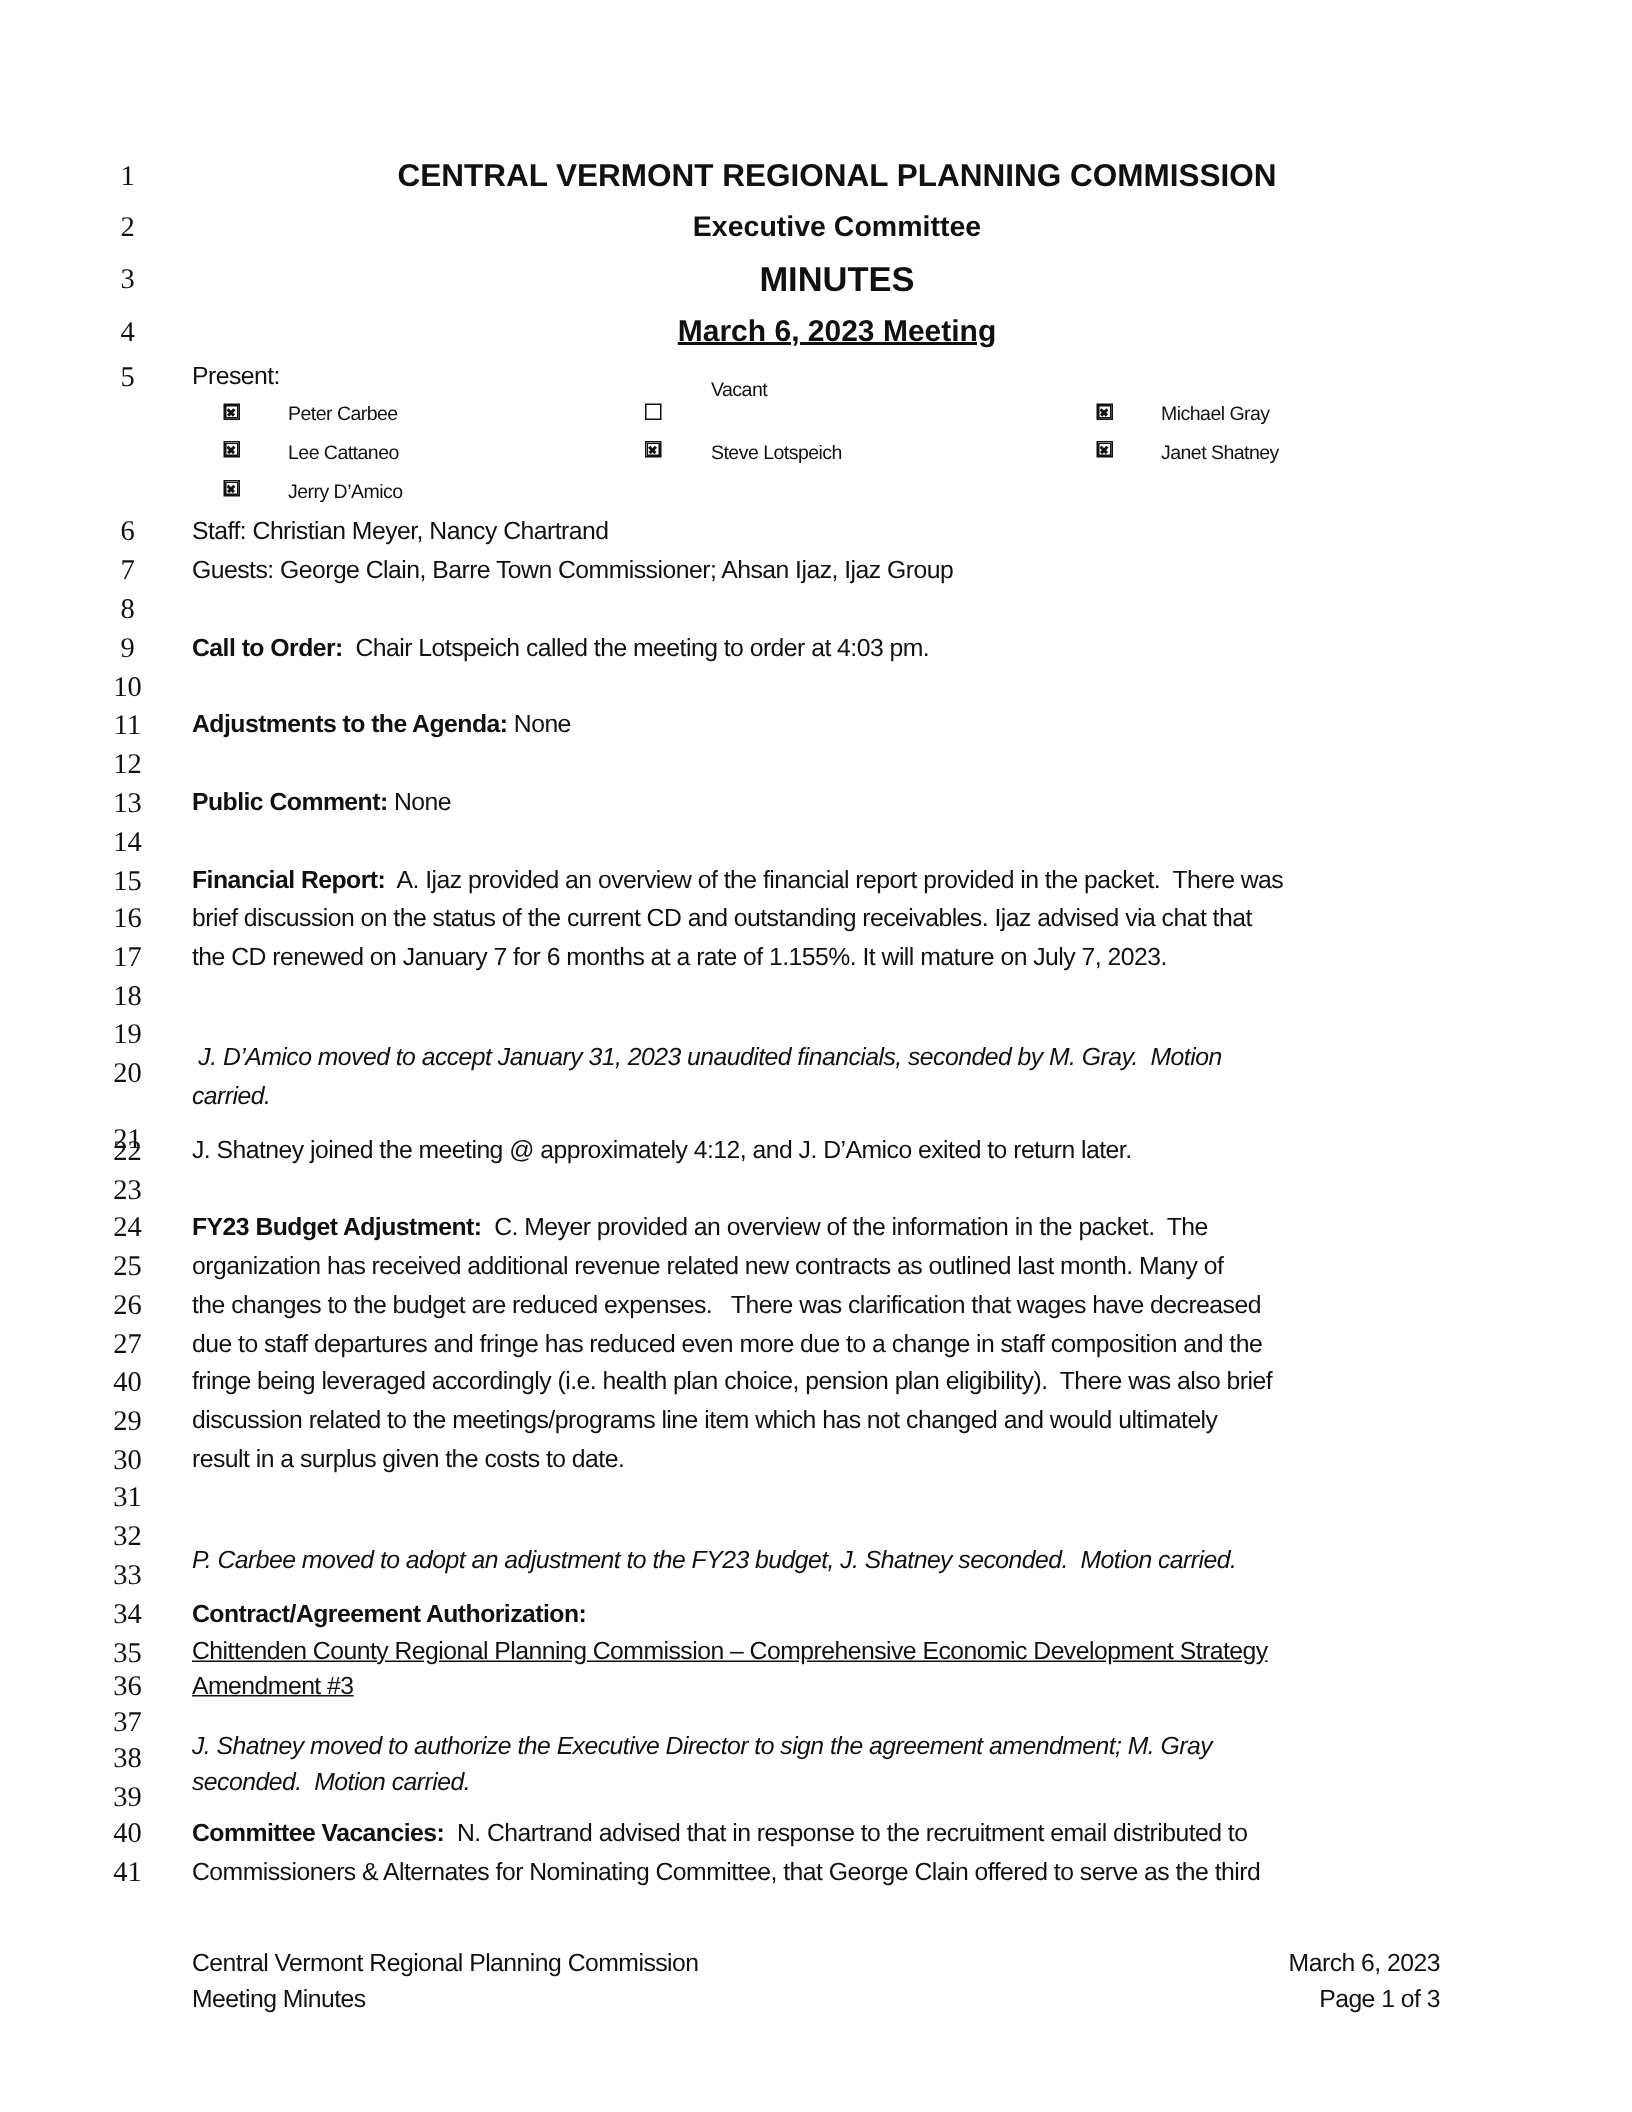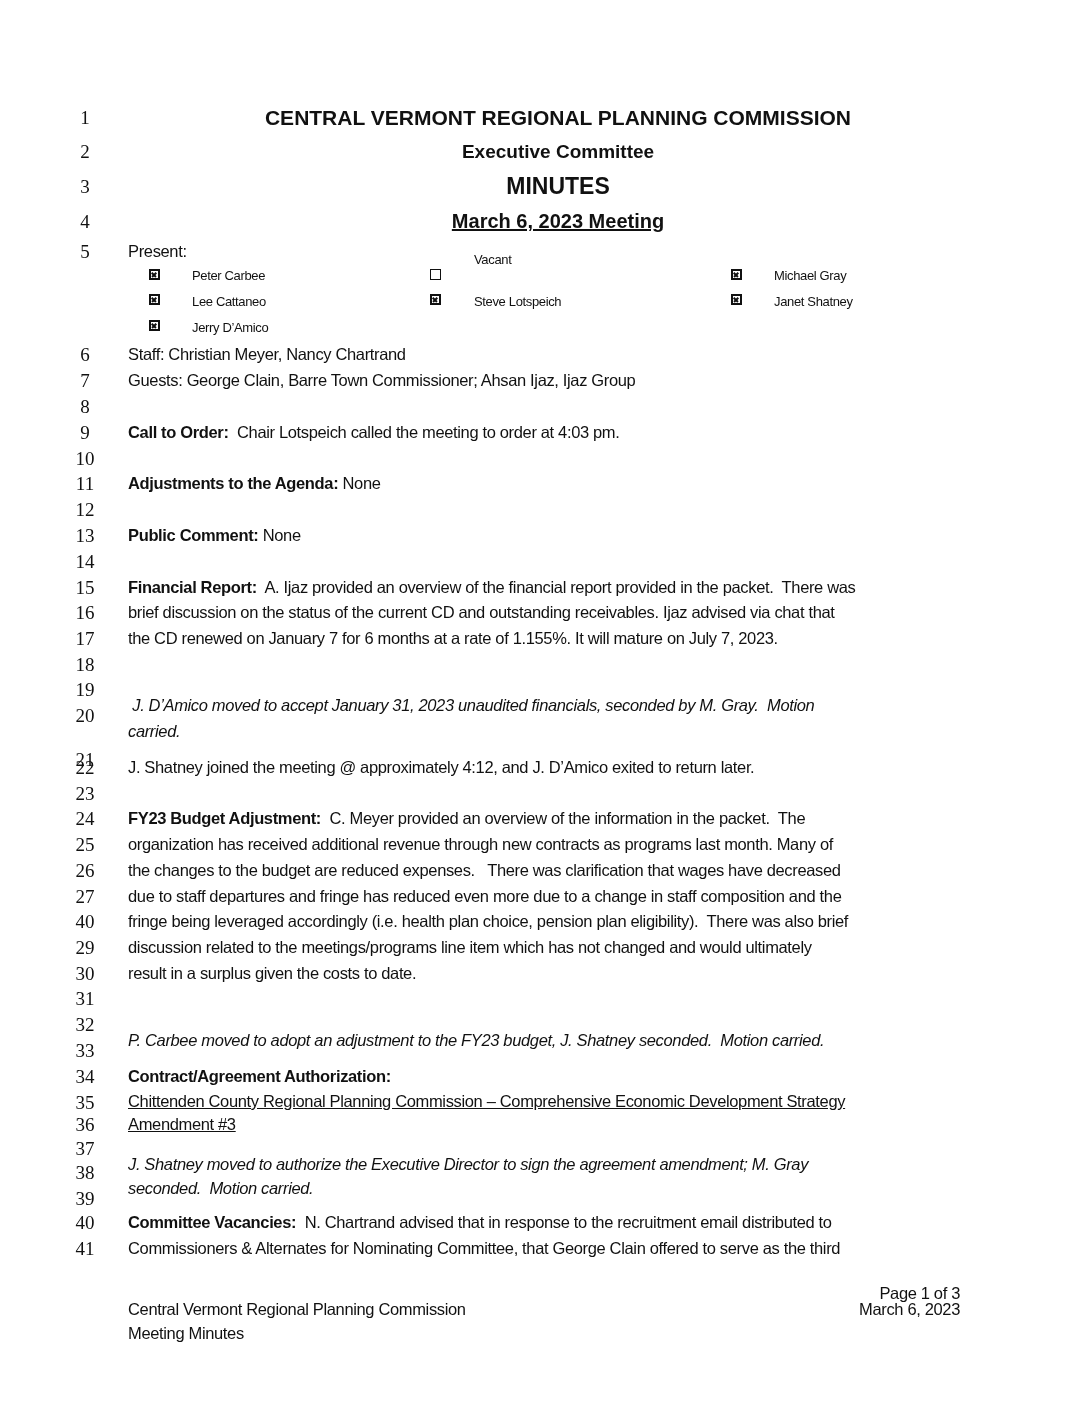--- a/index.html
+++ b/index.html
@@ -116,21 +116,21 @@
   <div class="row" style="top:627px">the CD renewed on January 7 for 6 months at a rate of 1.155%. It will mature on July 7, 2023.</div>
   <div class="row i" style="top:678px; white-space:pre"> J. D’Amico moved to accept January 31, 2023 unaudited financials, seconded by M. Gray.  Motion</div>
   <div class="row i" style="top:704px">carried.</div>
   <div class="row" style="top:756px">J. Shatney joined the meeting @ approximately 4:12, and J. D’Amico exited to return later.</div>
 </div>
 
 <div>
   <div class="row" style="top:807px">
     <span class="b">FY23 Budget Adjustment:</span><span style="white-space:pre">  C. Meyer provided an overview of the information in the packet.  The</span>
   </div>
-  <div class="row" style="top:833px">organization has received additional revenue through new contracts as programs last month.  Many of</div>
+  <div class="row" style="top:833px">organization has received additional revenue related new contracts as outlined last month.  Many of</div>
   <div class="row" style="top:859px; white-space:pre">the changes to the budget are reduced expenses.   There was clarification that wages have decreased</div>
   <div class="row" style="top:885px">due to staff departures and fringe has reduced even more due to a change in staff composition and the</div>
   <div class="row" style="top:910px; white-space:pre">fringe being leveraged accordingly (i.e. health plan choice, pension plan eligibility).  There was also brief</div>
   <div class="row" style="top:936px">discussion related to the meetings/programs line item which has not changed and would ultimately</div>
   <div class="row" style="top:962px">result in a surplus given the costs to date.</div>
   <div class="row i" style="top:1013px; white-space:pre">P. Carbee moved to adopt an adjustment to the FY23 budget, J. Shatney seconded.  Motion carried.</div>
 </div>
 
 <div>
   <div class="row b" style="top:1065px">Contract/Agreement Authorization:</div>
@@ -144,14 +144,14 @@
   <div class="row" style="top:1211px">
     <span class="b">Committee Vacancies:</span><span style="white-space:pre">  N. Chartrand advised that in response to the recruitment email distributed to</span>
   </div>
   <div class="row" style="top:1237px">Commissioners &amp; Alternates for Nominating Committee, that George Clain offered to serve as the third</div>
 </div>
 
 <div>
   <div class="foot" style="left:128px; top:1297px">Central Vermont Regional Planning Commission</div>
   <div class="foot" style="left:128px; top:1321px">Meeting Minutes</div>
   <div class="foot" style="right:128px; top:1297px; text-align:right">March 6, 2023</div>
-  <div class="foot" style="right:128px; top:1281px; ">Page 1 of 3</div>
+  <div class="foot" style="right:128px; top:1321px; ">Page 1 of 3</div>
 </div>
 
 </body></html>

